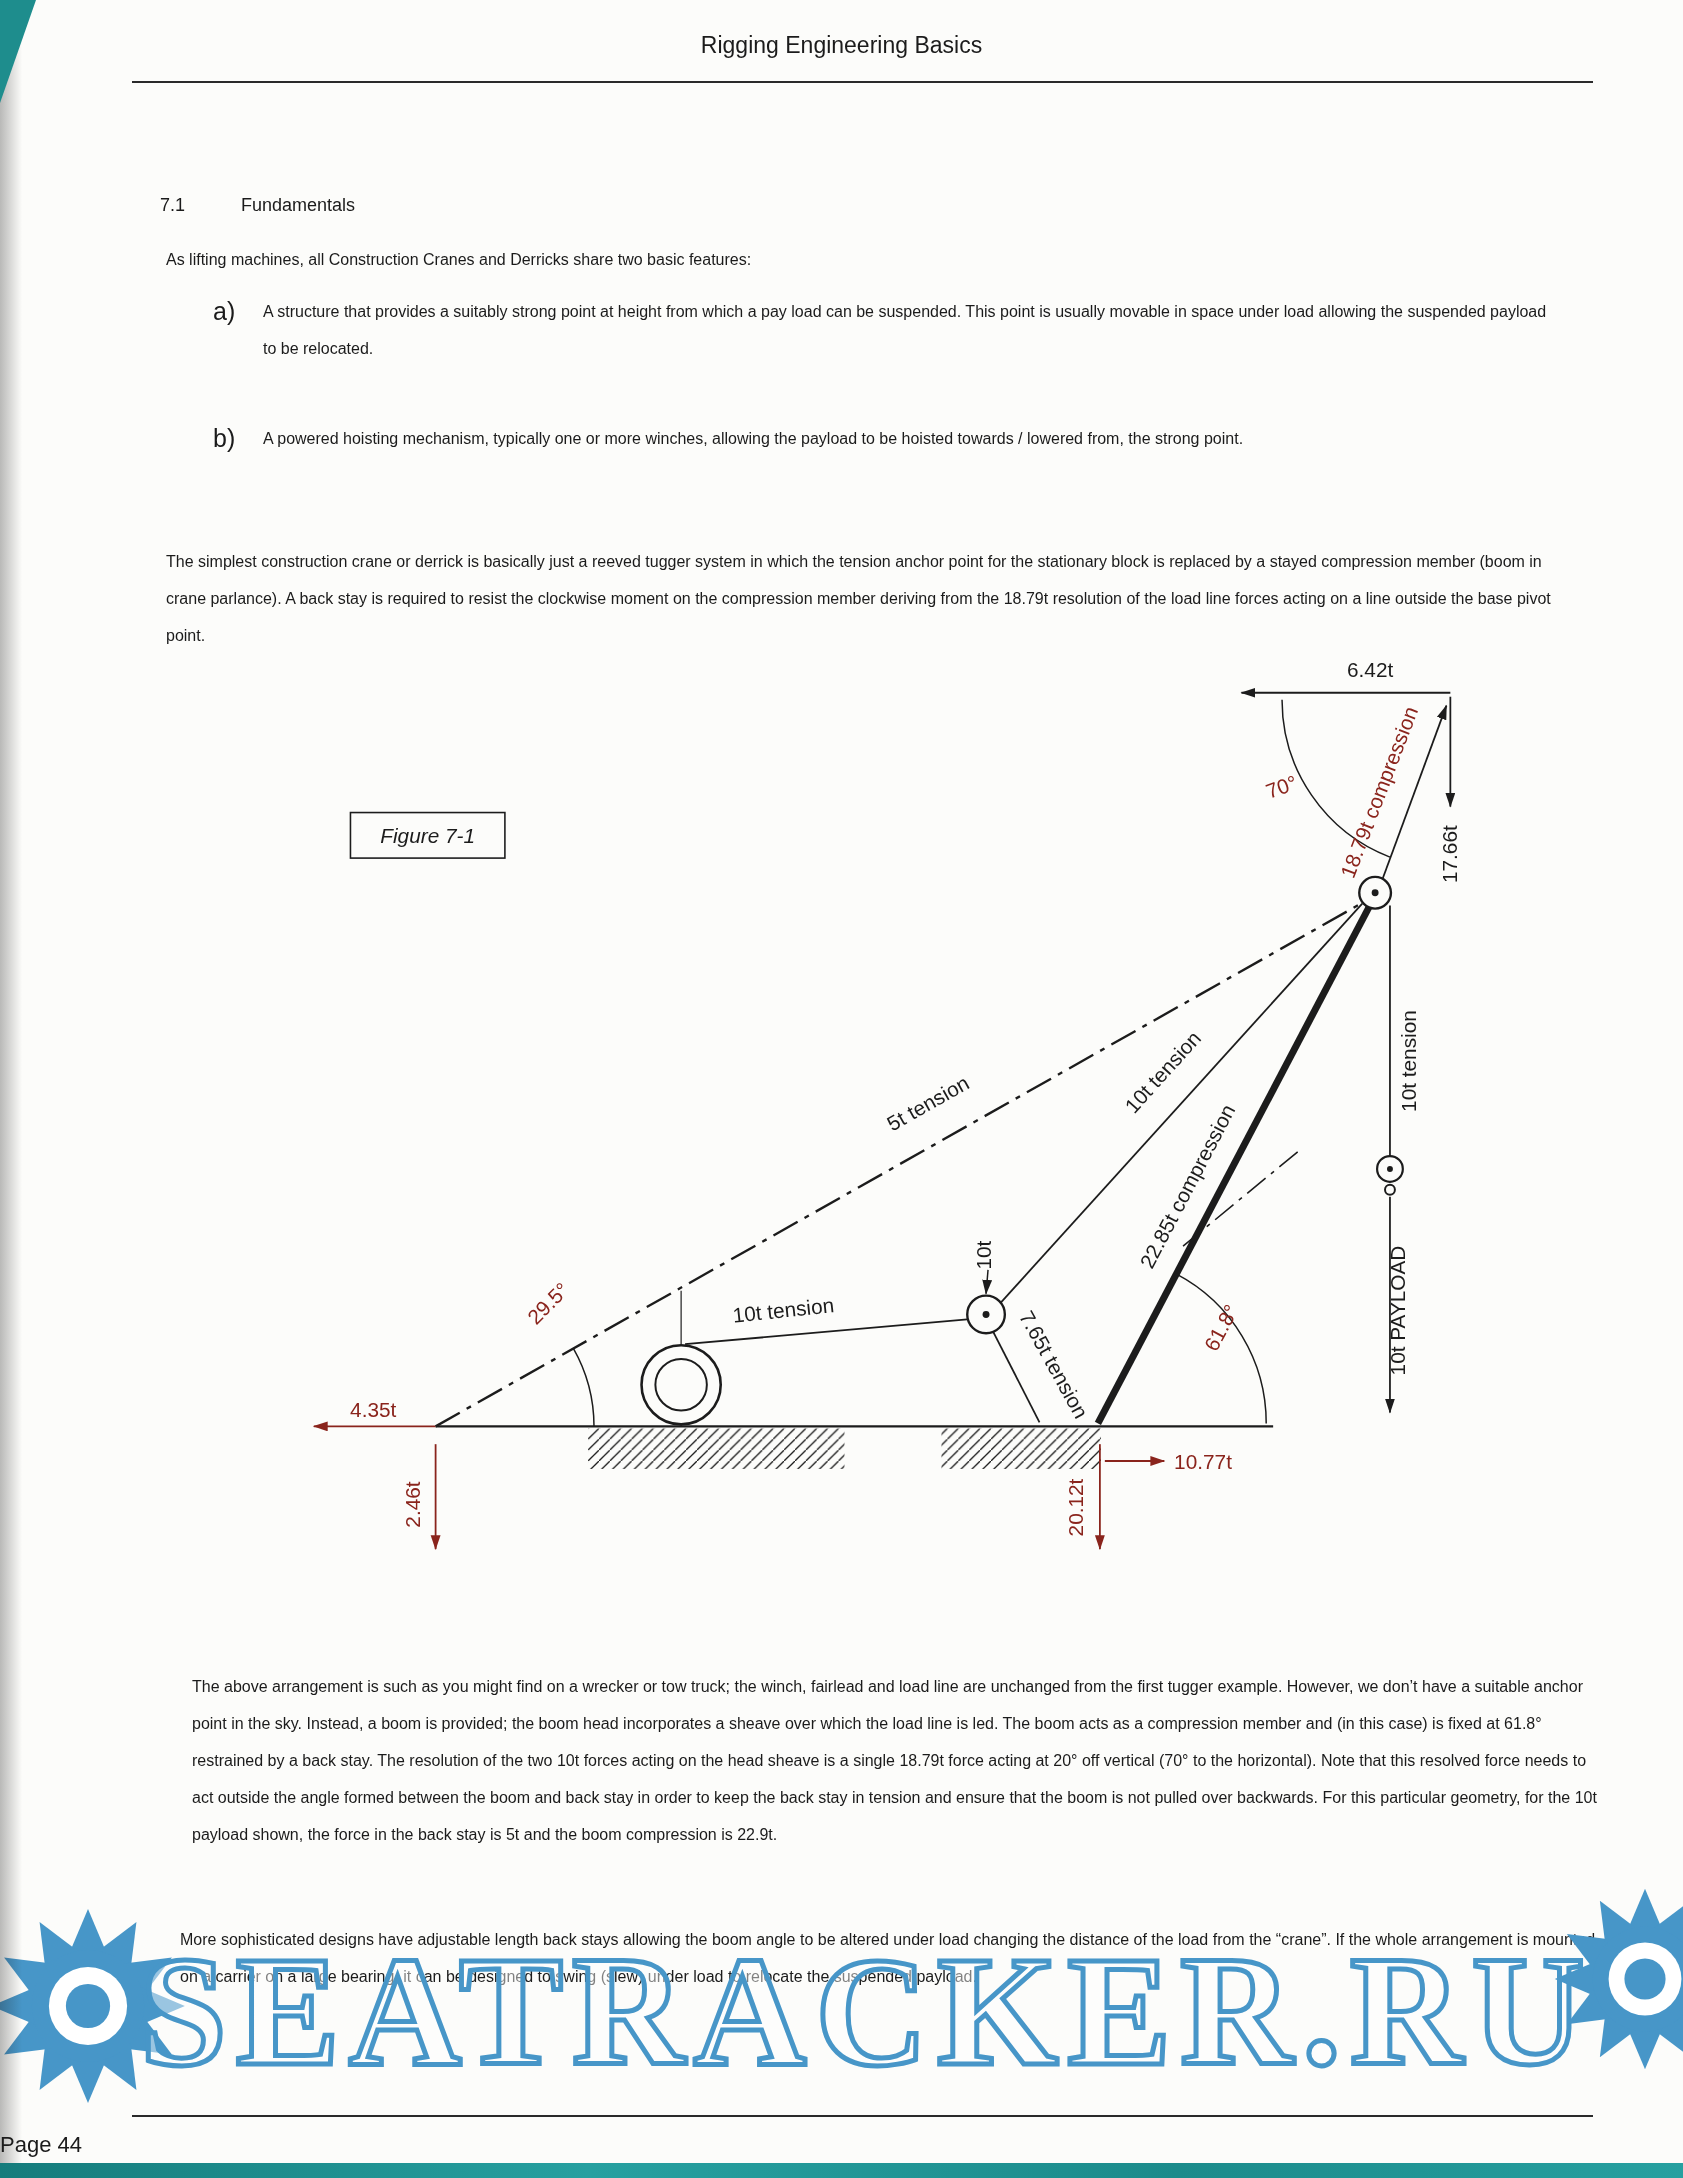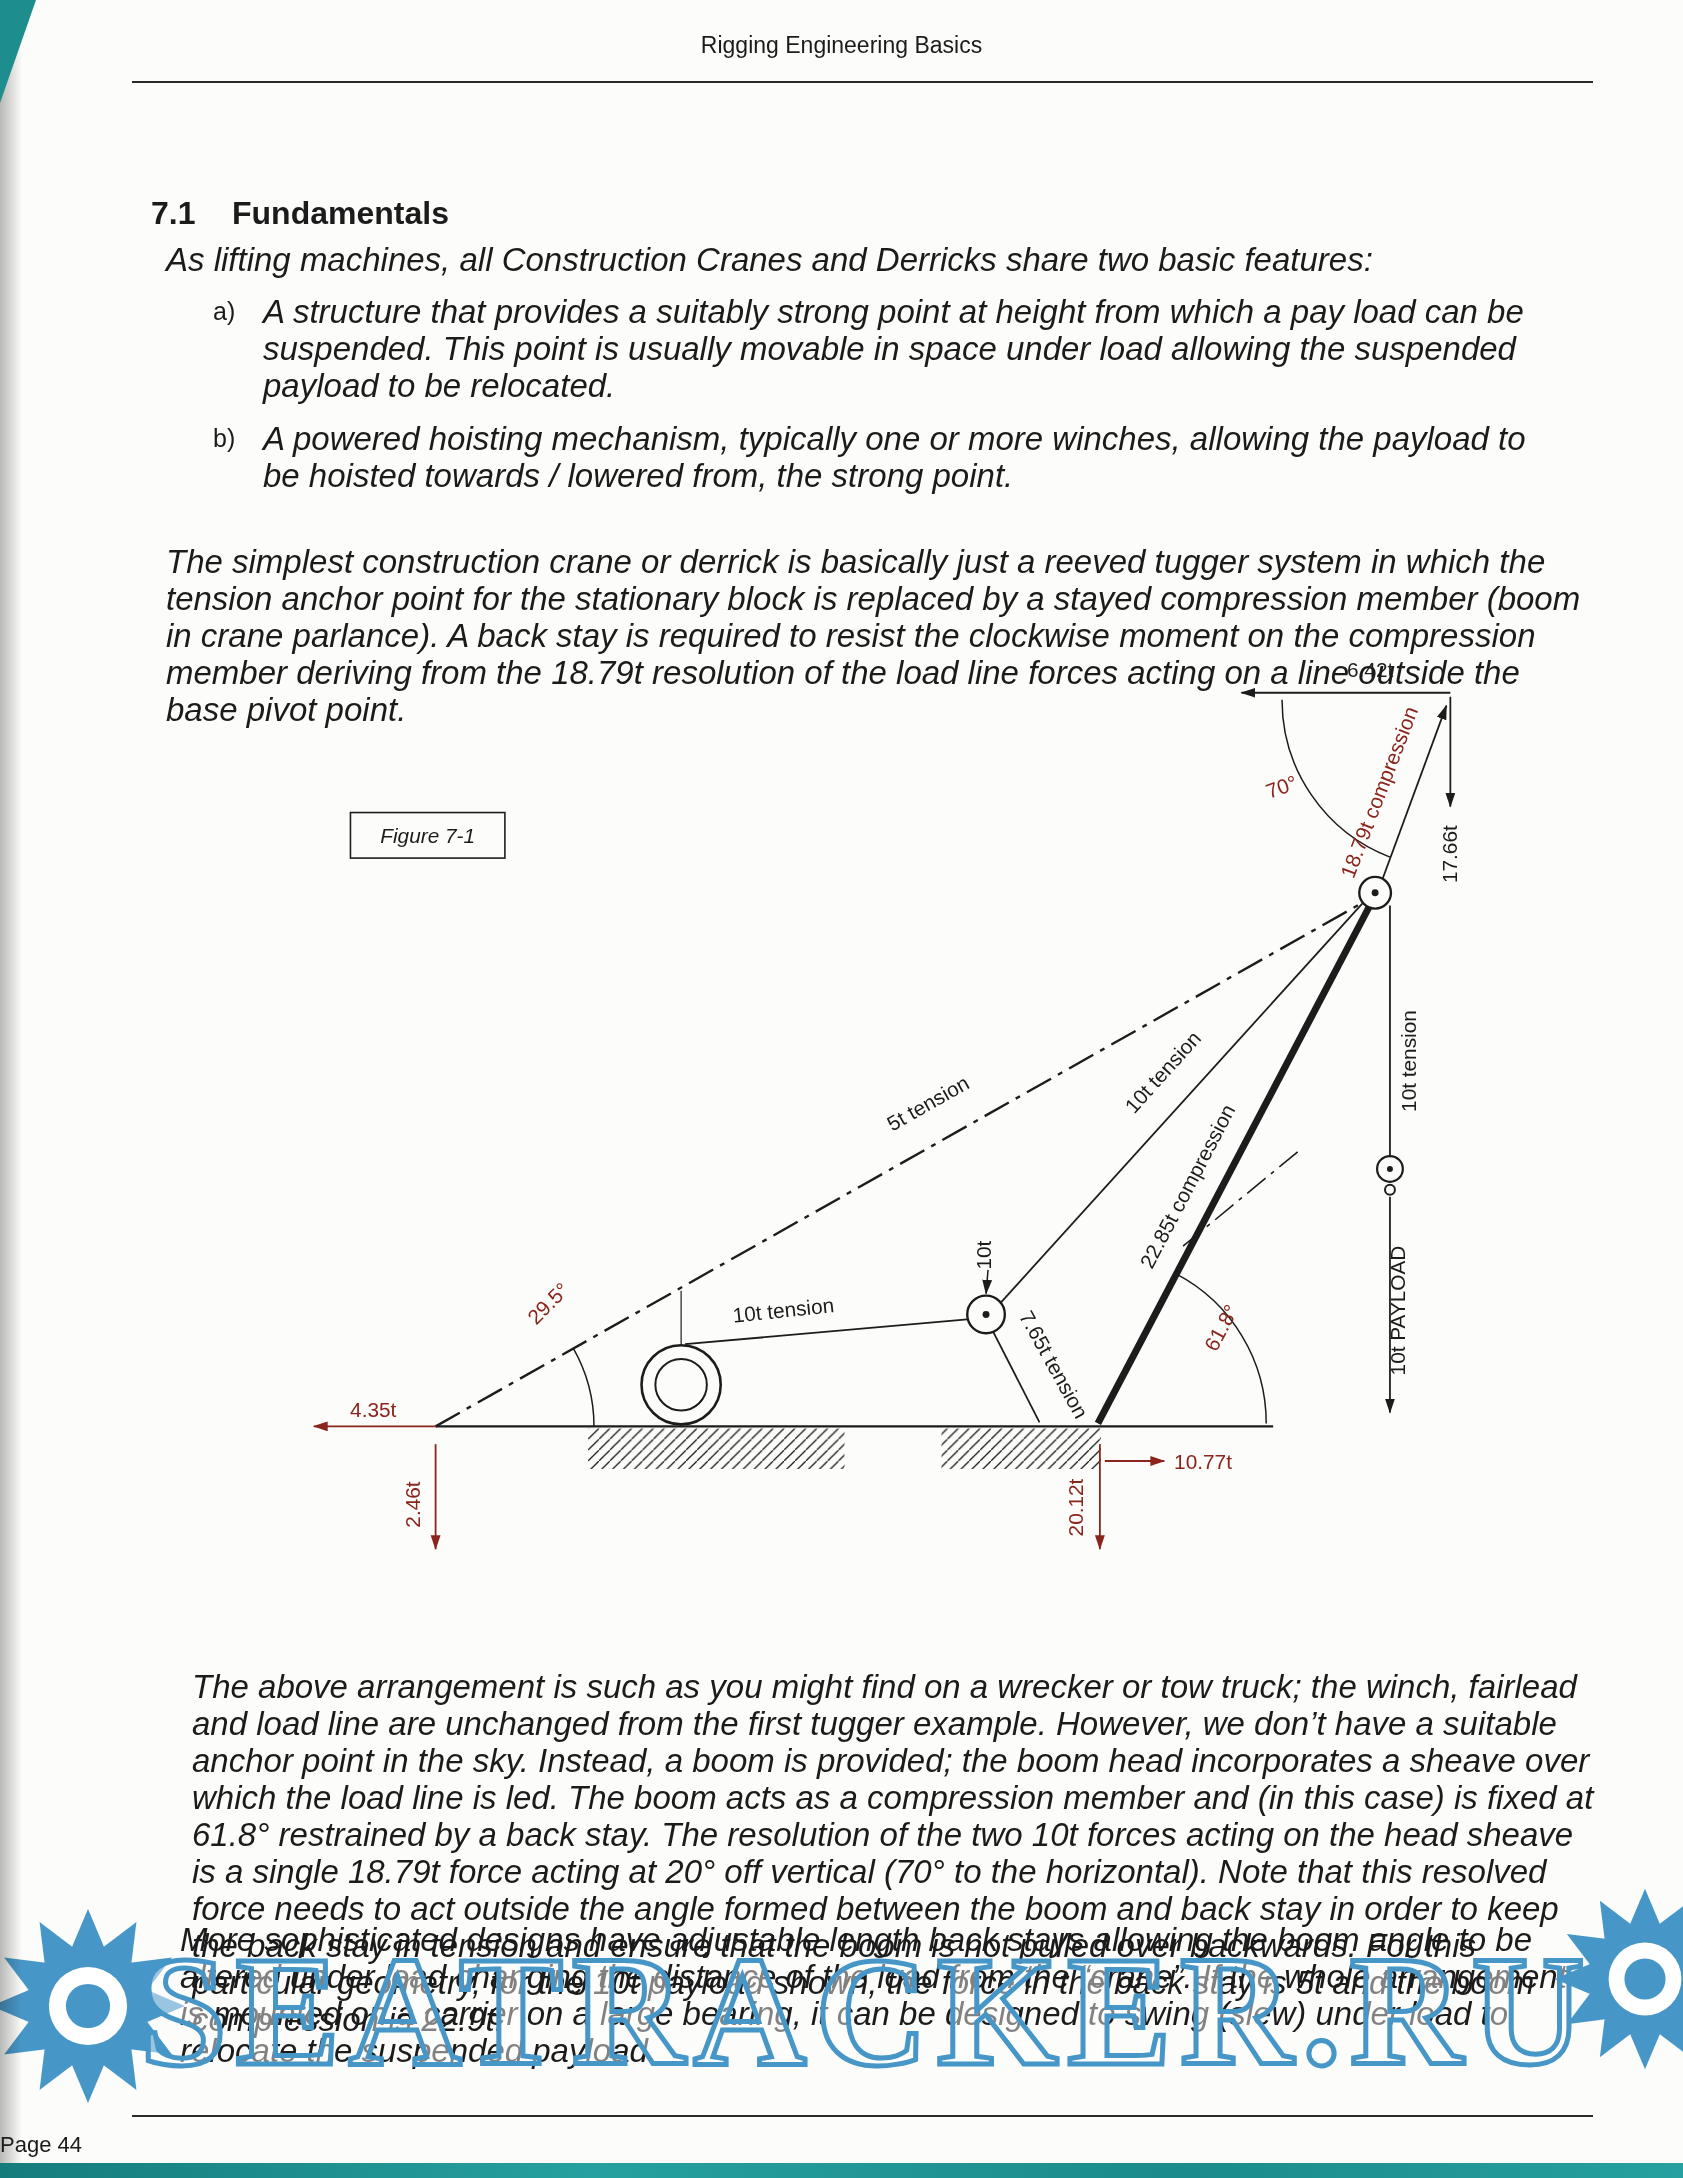--- a/index.html
+++ b/index.html
@@ -8,23 +8,23 @@
   .abs{position:absolute;}
   .edge-left{left:0;top:0;width:26px;height:2178px;
              background:linear-gradient(90deg,rgba(30,30,30,.30),rgba(30,30,30,0) 85%);z-index:6;}
   .corner-tl{left:0;top:0;width:0;height:0;border-top:103px solid #1e8d8d;border-right:36px solid transparent;z-index:7;}
   .strip-bottom{left:0;bottom:0;width:1683px;height:15px;
                 background:linear-gradient(90deg,#157c7c,#26a0a0 35%,#1b8b8b 70%,#26a0a0);z-index:8;}
   .hdr-title{top:32px;left:0;width:1683px;text-align:center;font-size:23px;}
   .hdr-rule{top:81px;left:132px;width:1461px;height:2px;background:#2a2a2a;}
   .sec-h{top:135px;left:111px;font-size:29px;font-weight:bold;}
   .sec-h .num{display:inline-block;width:58px;}
-  .sub-h{top:195px;left:151px;font-size:32px;font-weight:bold;}
+  .sub-h{top:195px;left:160px;font-size:18px;font-weight:normal;}
   .sub-h .num{display:inline-block;width:81px;}
-  .para{font-size:33px;line-height:37px;font-style:italic;}
+  .para{font-size:16px;line-height:37px;}
   .p-intro{top:241px;left:166px;width:1426px;}
   .item-label{font-size:25px;line-height:37px;}
   .il-a{top:293px;left:213px;}
   .it-a{top:293px;left:263px;width:1297px;}
   .il-b{top:420px;left:213px;}
   .it-b{top:420px;left:263px;width:1297px;}
   .p-tugger{top:503px;left:166px;width:1418px;margin-top:40px;}
   .p-arrangement{top:1668px;left:180px;width:1410px;margin-left:12px;}
   .p-sophisticated{top:1921px;left:180px;width:1416px;}
   .figure-svg{top:644px;left:0;width:1683px;height:941px;}

